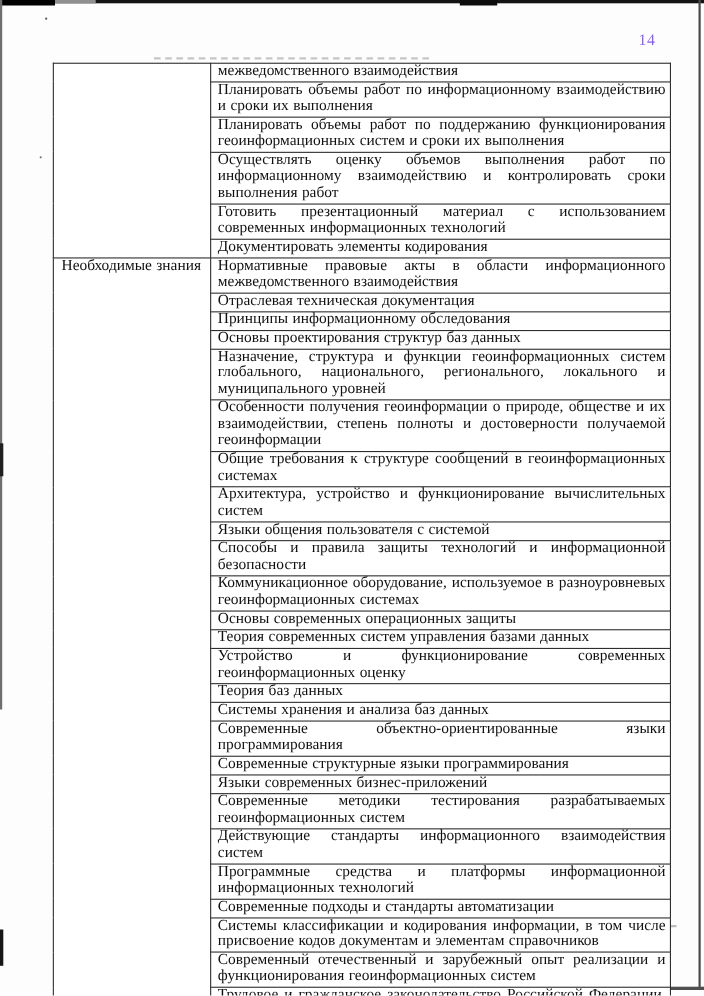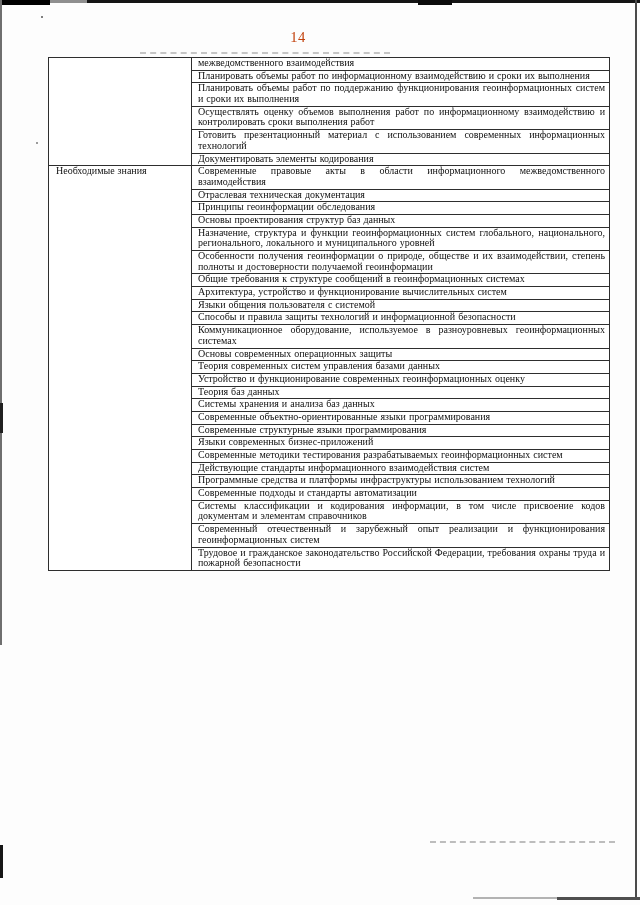--- a/index.html
+++ b/index.html
@@ -7,32 +7,32 @@
     width:640px;height:905px;
     background:#fdfdfd;
     position:relative;
     overflow:hidden;
     font-family:"Liberation Serif","DejaVu Serif",serif;
     color:#121212;
   }
   
   .page-number{
     position:absolute;top:29px;left:0;width:596px;
-    text-align:center;font-size:14.5px;letter-spacing:.5px;color:#c2410c;
+    text-align:right;font-size:14.5px;letter-spacing:.5px;color:#8b5cf6;
   }
   
   table.doc{
     position:absolute;left:48px;top:57px;width:562px;
     border-collapse:collapse;table-layout:fixed;
     background:#fff;
   }
   table.doc, table.doc td{border:1px solid #2e2e2e;}
   table.doc{border-color:#232323;}
   td{
-    font-size:10px;line-height:1.07;
+    font-size:14px;line-height:1.07;
     padding:0 4px 1px 6px;
     vertical-align:top;
     text-align:justify;
     color:#101010;
     word-spacing:.5px;
   }
   td.label-cell{
     text-align:left;
     padding-left:7px;
     width:143px;
@@ -103,27 +103,27 @@
       </tr>
     <tr>
         <td>Готовить презентационный материал с использованием современных информационных технологий</td>
       </tr>
     <tr>
         <td>Документировать элементы кодирования</td>
       </tr>
 
     <tr>
       <td class="label-cell" rowspan="27">Необходимые знания</td>
-      <td>Современные правовые акты в области информационного межведомственного взаимодействия</td>
+      <td>Нормативные правовые акты в области информационного межведомственного взаимодействия</td>
     </tr>
     <tr>
         <td>Отраслевая техническая документация</td>
       </tr>
     <tr>
-        <td>Принципы геоинформации обследования</td>
+        <td>Принципы информационному обследования</td>
       </tr>
     <tr>
         <td>Основы проектирования структур баз данных</td>
       </tr>
     <tr>
         <td>Назначение, структура и функции геоинформационных систем глобального, национального, регионального, локального и муниципального уровней</td>
       </tr>
     <tr>
         <td>Особенности получения геоинформации о природе, обществе и их взаимодействии, степень полноты и достоверности получаемой геоинформации</td>
       </tr>
@@ -166,21 +166,21 @@
     <tr>
         <td>Языки современных бизнес-приложений</td>
       </tr>
     <tr>
         <td>Современные методики тестирования разрабатываемых геоинформационных систем</td>
       </tr>
     <tr>
         <td>Действующие стандарты информационного взаимодействия систем</td>
       </tr>
     <tr>
-        <td>Программные средства и платформы инфраструктуры использованием технологий</td>
+        <td>Программные средства и платформы информационной информационных технологий</td>
       </tr>
     <tr>
         <td>Современные подходы и стандарты автоматизации</td>
       </tr>
     <tr>
         <td>Системы классификации и кодирования информации, в том числе присвоение кодов документам и элементам справочников</td>
       </tr>
     <tr>
         <td>Современный отечественный и зарубежный опыт реализации и функционирования геоинформационных систем</td>
       </tr>

